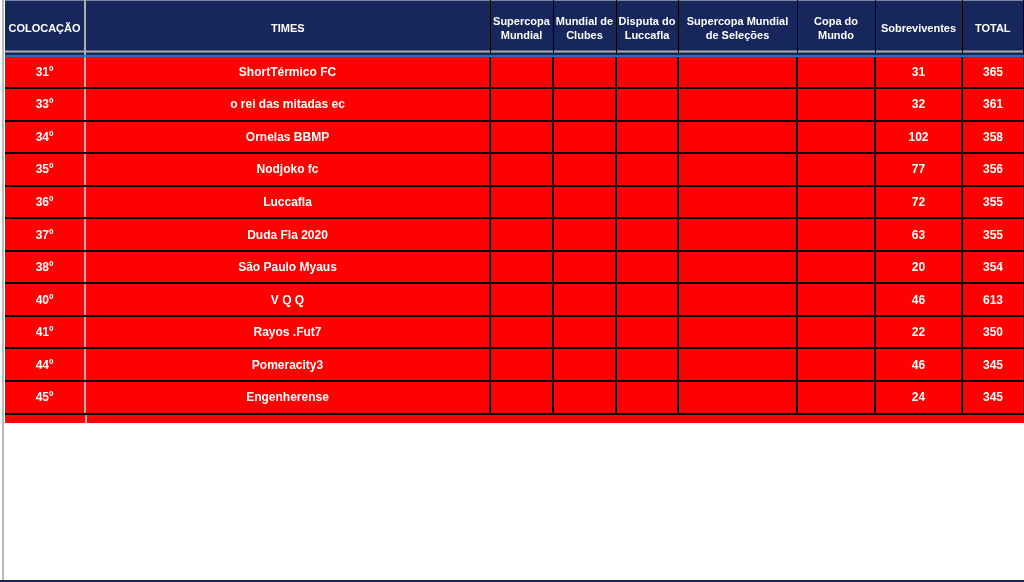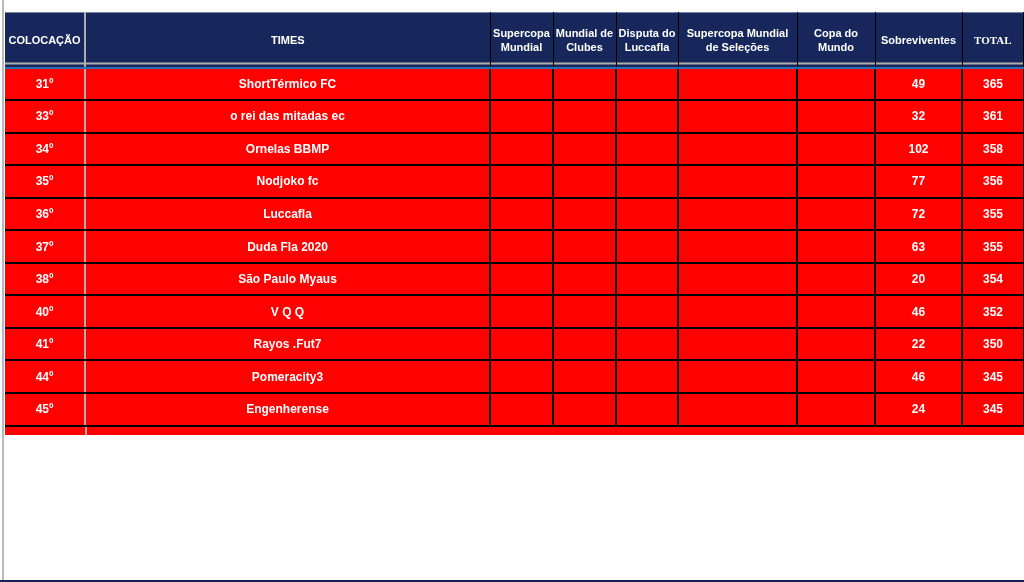--- a/index.html
+++ b/index.html
@@ -19,21 +19,21 @@
     width:1024px;height:582px;
     background:#ffffff;
     overflow:hidden;
   }
   
   .gutter{
     position:absolute;left:0;top:0;width:5px;height:582px;
     background:linear-gradient(to right,#ffffff 0 2px,#b9babd 2px 4px,#ffffff 4px 5px);
     z-index:4;
   }
-  .content{margin-left:5px;width:1009px;margin-top:12px;}
+  .content{margin-left:5px;width:1009px;}
   table{
     border-collapse:collapse;
     table-layout:fixed;
     width:1019px;
   }
   th{
     height:55px;
     background-color:var(--header-bg);
     
     background-image:linear-gradient(to bottom,
@@ -44,21 +44,21 @@
     font-size:11px;font-weight:bold;
     line-height:14px;
     text-align:center;vertical-align:middle;
     border-top:1px solid #7786A6;
     border-right:1px solid var(--grid-border);
     border-bottom:2px solid var(--pane-split-line);
     padding:1px 2px;
     overflow:hidden;
   }
   th.col-rank{border-right:2px solid var(--freeze-line);}
-  th:last-child{border-right:2px solid var(--grid-border);font-family:Liberation Serif, serif;}
+  th:last-child{border-right:2px solid var(--grid-border);}
   td{
     height:32.55px;
     background:var(--row-bg);
     color:var(--row-text);
     font-size:12px;font-weight:bold;
     text-align:center;vertical-align:middle;
     border-right:2px solid var(--grid-border);
     border-bottom:2px solid var(--grid-border);
     padding:0 4px;
     overflow:hidden;white-space:nowrap;
@@ -112,21 +112,21 @@
       </thead>
       <tbody>
           <tr>
             <td class="col-rank">31º</td>
             <td>ShortTérmico FC</td>
             <td></td>
             <td></td>
             <td></td>
             <td></td>
             <td></td>
-            <td>49</td>
+            <td>31</td>
             <td>365</td>
           </tr>
           <tr>
             <td class="col-rank">33º</td>
             <td>o rei das mitadas ec</td>
             <td></td>
             <td></td>
             <td></td>
             <td></td>
             <td></td>
@@ -190,21 +190,21 @@
           </tr>
           <tr>
             <td class="col-rank">40º</td>
             <td>V Q Q</td>
             <td></td>
             <td></td>
             <td></td>
             <td></td>
             <td></td>
             <td>46</td>
-            <td>352</td>
+            <td>613</td>
           </tr>
           <tr>
             <td class="col-rank">41º</td>
             <td>Rayos .Fut7</td>
             <td></td>
             <td></td>
             <td></td>
             <td></td>
             <td></td>
             <td>22</td>

